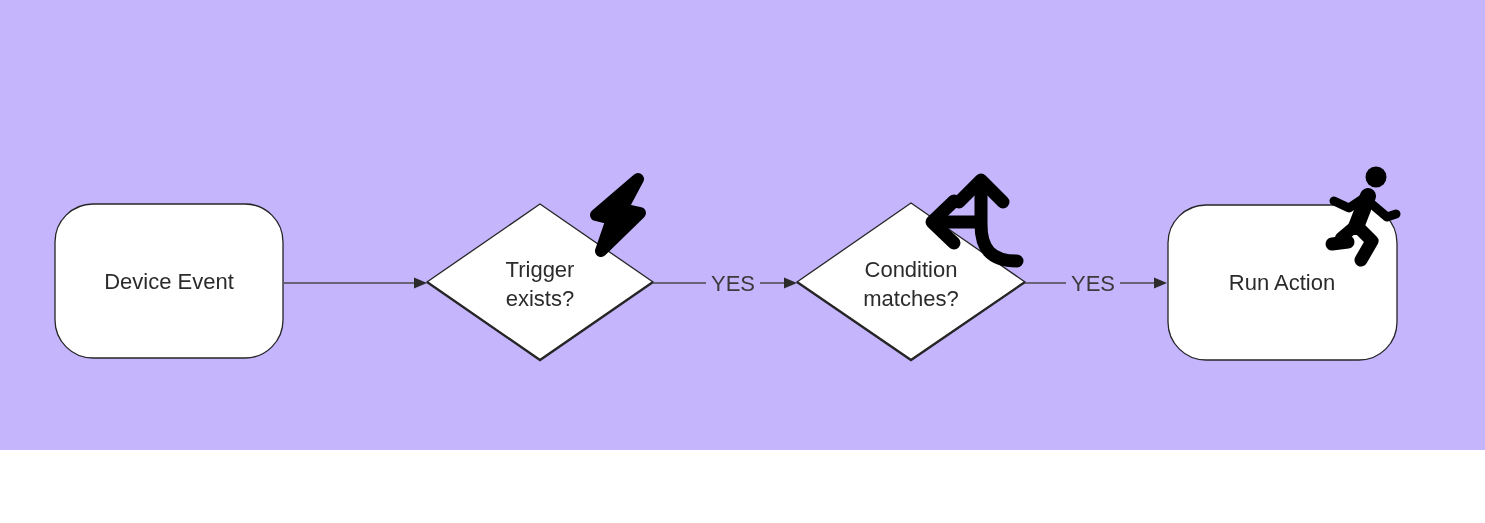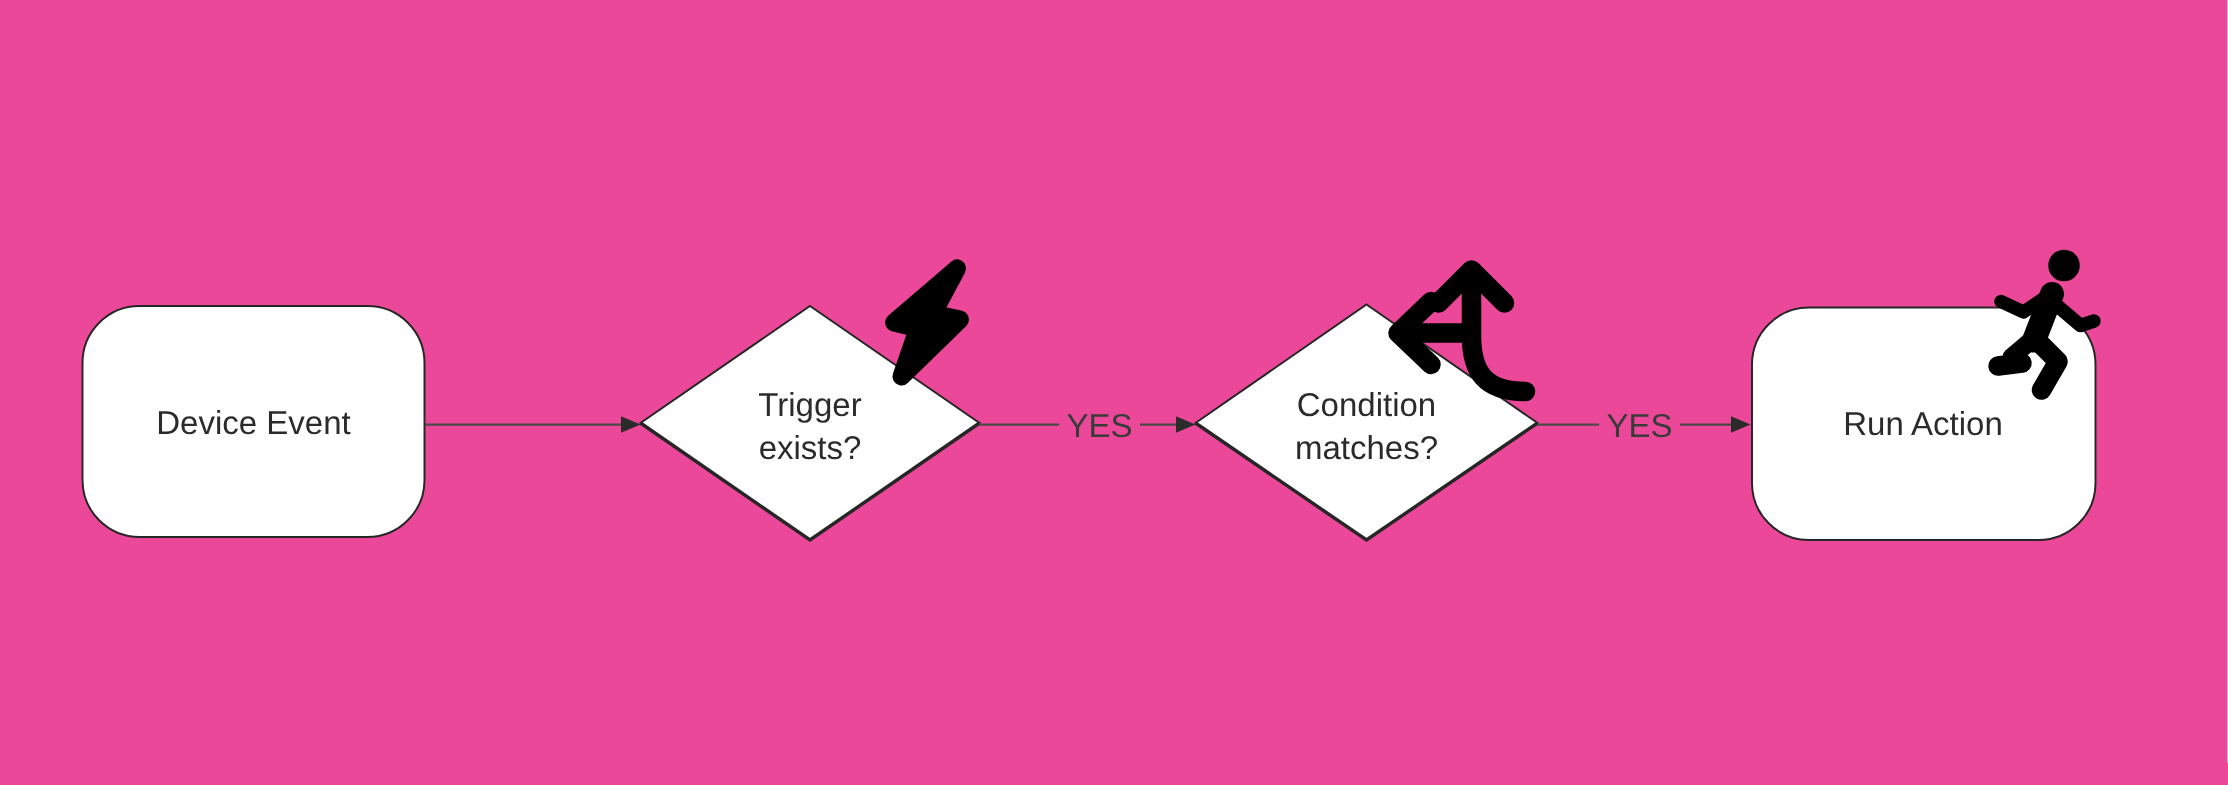--- a/index.html
+++ b/index.html
@@ -3,22 +3,22 @@
 <meta charset="utf-8">
 <style>
   html, body {
     margin: 0;
     padding: 0;
     background: #ffffff;
   }
   .canvas {
     position: relative;
     width: 1485px;
-    height: 523px;
-    background: #ec4899;
+    height: 450px;
+    background: #c4b5fd;
     overflow: hidden;
   }
   svg {
     position: absolute;
     inset: 0;
   }
   .node-shape {
     fill: #ffffff;
     stroke: #262626;
     stroke-width: 1.3;

